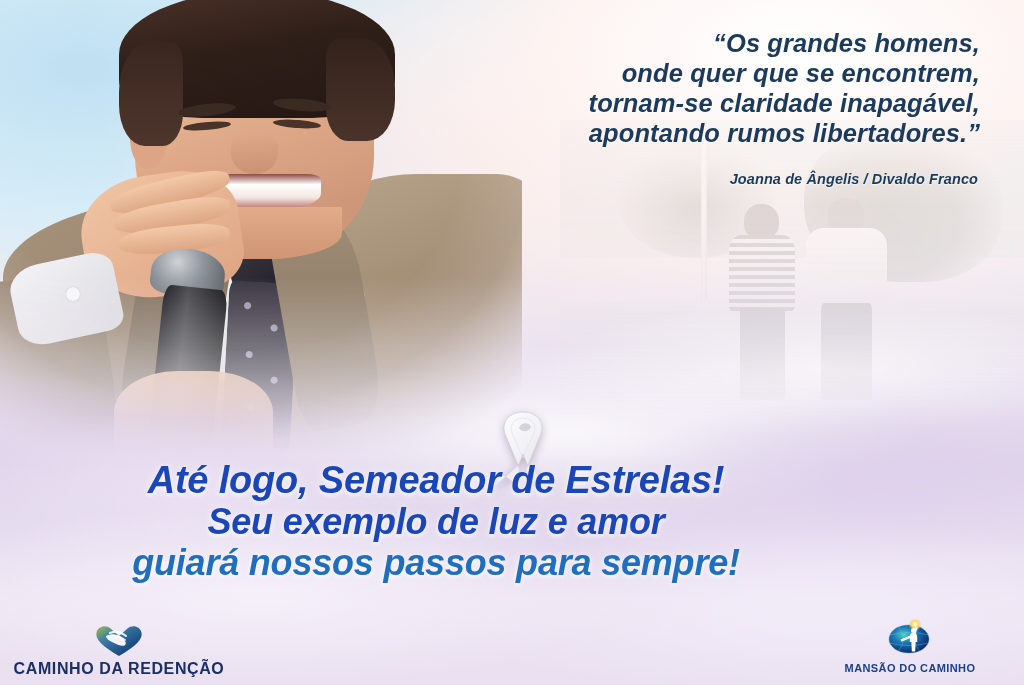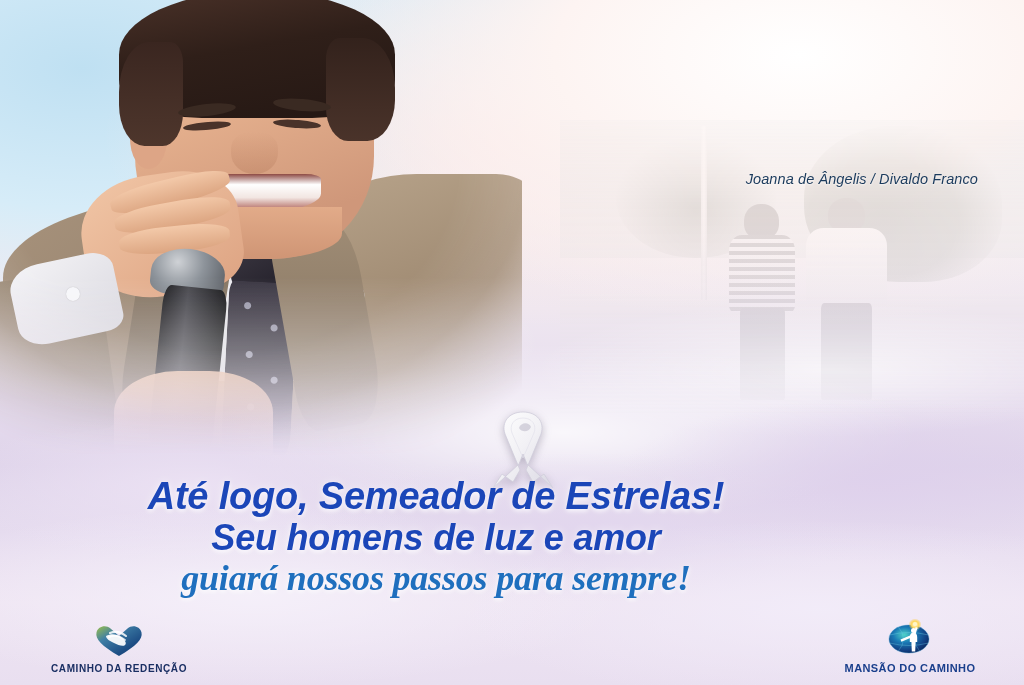--- a/index.html
+++ b/index.html
@@ -186,47 +186,47 @@
   
   .quote{
     position:absolute; right:44px; top:28px; width:620px; text-align:right;
     color:#1b3a5c; font-style:italic; font-weight:bold;
     font-size:25.5px; line-height:30px; letter-spacing:.1px;
     text-shadow:0 1px 2px rgba(255,255,255,.85);
   }
   .quote div{ white-space:nowrap; }
   .attrib{
     position:absolute; right:46px; top:171px; width:620px; text-align:right;
-    color:#1b3a5c; font-style:italic; font-weight:normal; font-size:14.5px;
+    color:#1b3a5c; font-style:italic; font-weight:bold; font-size:14.5px;
     letter-spacing:.1px; text-shadow:0 1px 2px rgba(255,255,255,.8);
   }
 
   
   .ribbon{ position:absolute; left:489px; top:408px; width:68px; height:82px;
     filter:drop-shadow(0 3px 4px rgba(90,80,110,.35)); }
 
   
   .message{
-    position:absolute; left:0; top:475px; width:872px; text-align:center;
+    position:absolute; left:0; top:459px; width:872px; text-align:center;
     color:#1b46b8; font-style:italic; font-weight:bold;
     text-shadow:0 2px 4px rgba(255,255,255,.75), 0 0 10px rgba(255,255,255,.5);
   }
   .message .l1{ font-size:38px; line-height:42px; letter-spacing:-.2px; }
   .message .l2{ font-size:36px; line-height:41px; letter-spacing:-.2px; }
   .message .l3{ font-size:36px; line-height:41px; letter-spacing:-.2px;
-                color:#1f6fbe;font-family:Liberation Serif, serif; }
+                color:#1f6fbe; }
 
   
   .logo{ position:absolute; bottom:8px; text-align:center; }
   .logo-left{ left:4px; width:230px; }
   .logo-right{ right:4px; width:220px; }
   .logo-mark{ display:block; margin:0 auto 3px; }
   .logo-l1{ font-size:10.5px; font-weight:bold; letter-spacing:1.6px;
             color:#2b3c66; line-height:13px; }
-  .logo-l2{ font-size:10px; font-weight:bold; letter-spacing:.6px;
+  .logo-l2{ font-size:16px; font-weight:bold; letter-spacing:.6px;
             color:#1a2f63; line-height:17px; }
   .logo-r1{ font-size:11px; font-weight:bold; letter-spacing:.4px;
             color:#1a3f8c; line-height:18px; }
 </style>
 </head>
 <body>
 
 <div id="poster">
 
   <div class="sky-base"></div>
@@ -286,38 +286,44 @@
     <div class="finger f1"></div>
     <div class="finger f2"></div>
     <div class="finger f3"></div>
     <div class="cuff"></div>
     <div class="cuff-btn"></div>
     <div class="mic-head"></div>
     <div class="mic-body"></div>
     <div class="mic-hand"></div>
   </div>
 
+  <div class="quote">
+    <div>“Os grandes homens,</div>
+    <div>onde quer que se encontrem,</div>
+    <div>tornam-se claridade inapagável,</div>
+    <div>apontando rumos libertadores.”</div>
+  </div>
   <div class="attrib">Joanna de Ângelis / Divaldo Franco</div>
 
   <svg class="ribbon" viewBox="0 0 68 82">
     <defs>
       <linearGradient id="rg" x1="0" y1="0" x2="1" y2="1">
         <stop offset="0%" stop-color="#ffffff"></stop>
         <stop offset="48%" stop-color="#f2f1f5"></stop>
         <stop offset="100%" stop-color="#d9d7e2"></stop>
       </linearGradient>
     </defs>
     <path d="M34 4 C20 4 12 14 16 26 L31 62 L24 74 L13 66 L4 80 L30 56 L34 46 L38 56 L64 80 L55 66 L44 74 L37 62 L52 26 C56 14 48 4 34 4 Z" fill="url(#rg)" stroke="#cfcddb" stroke-width="0.8"></path>
     <path d="M34 10 C25 10 20 17 23 25 L34 50 L45 25 C48 17 43 10 34 10 Z" fill="none" stroke="#e3e1eb" stroke-width="0.7"></path>
     <path d="M30 20 C32 14 40 14 42 19 C40 24 33 25 30 20 Z" fill="#b9b7c6" opacity=".55"></path>
   </svg>
 
   <div class="message">
     <div class="l1">Até logo, Semeador de Estrelas!</div>
-    <div class="l2">Seu homens de luz e amor</div>
+    <div class="l2">Seu exemplo de luz e amor</div>
     <div class="l3">guiará nossos passos para sempre!</div>
   </div>
 
   <div class="logo logo-left">
     <svg class="logo-mark" width="50" height="33" viewBox="0 0 50 33">
       <defs>
         <linearGradient id="hg" x1="0" y1="0" x2="1" y2="1">
           <stop offset="0%" stop-color="#9bbf4a"></stop>
           <stop offset="30%" stop-color="#3f7fa6"></stop>
           <stop offset="70%" stop-color="#1d4e85"></stop>

